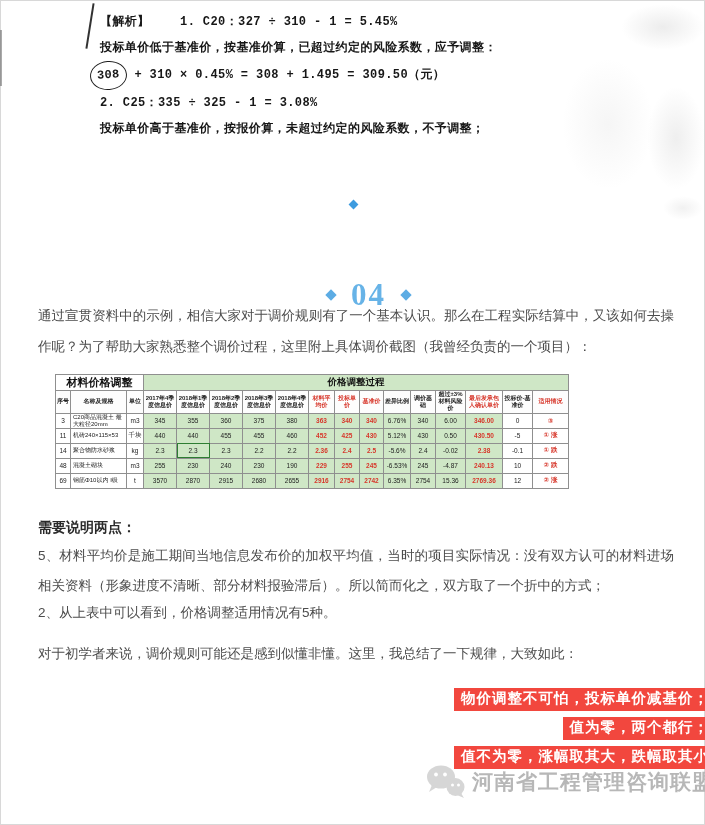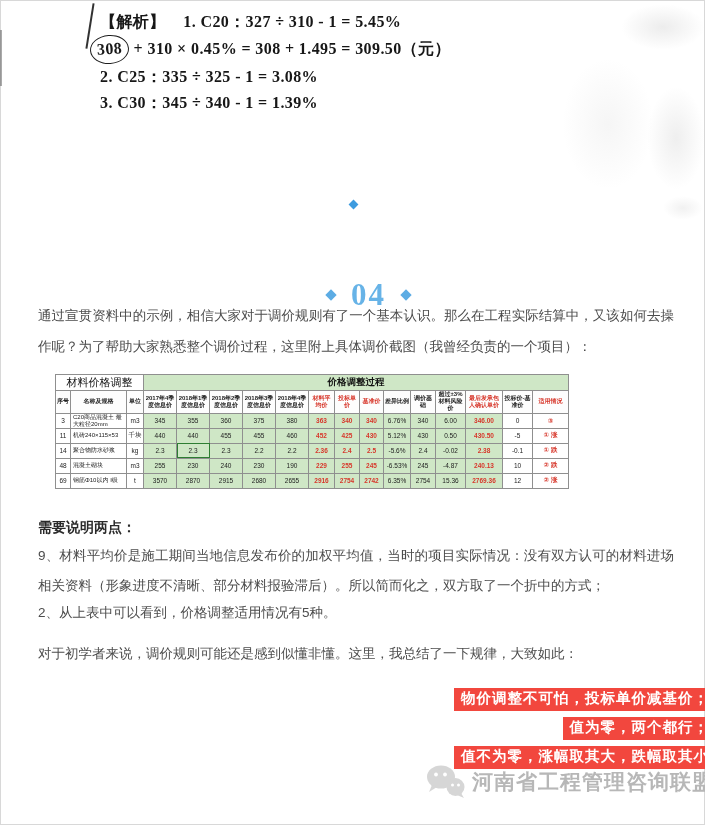--- a/index.html
+++ b/index.html
@@ -5,22 +5,22 @@
   html,body{margin:0;padding:0;}
   body{
     width:705px;height:825px;position:relative;background:#ffffff;
     font-family:"Liberation Sans","DejaVu Sans",sans-serif;overflow:hidden;
   }
   .page-frame{position:absolute;inset:0;border:1px solid #d8d8d8;pointer-events:none;}
 
   
   .solution{
     position:absolute;left:100px;top:9px;width:585px;
-    font-family:Liberation Serif, serif;
-    font-weight:600;font-size:16px;color:#171717;line-height:26px;letter-spacing:.4px;
+    font-family:Liberation Mono, monospace;
+    font-weight:600;font-size:12px;color:#171717;line-height:26px;letter-spacing:.4px;
   }
   .solution .row{white-space:nowrap;}
   .circled{
     display:inline-block;border:1.6px solid #1d1d1d;border-radius:50%;
     padding:0 6px 1px 6px;margin-left:-10px;transform:rotate(-4deg);
   }
   .pen-stroke{position:absolute;left:89px;top:3px;width:2px;height:46px;background:#1c1c1c;transform:rotate(9deg);opacity:.9;}
 
   
   .mini-diamond{position:absolute;left:350px;top:201px;width:7px;height:7px;background:#3d9bdf;transform:rotate(45deg);}
@@ -33,21 +33,21 @@
   .intro{top:300px;}
   .notes-heading{position:absolute;left:38px;top:519px;font-size:14px;font-weight:bold;color:#2a2a2a;}
   .note-p1{top:541px;line-height:30px;}
   .note-p2{top:598px;line-height:30px;}
   .beginner{top:638px;}
 
   
   .table-wrap{position:absolute;left:55px;top:374px;}
   table{border-collapse:collapse;table-layout:fixed;}
   th,td{border:1px solid #8f8f8f;overflow:hidden;text-align:center;padding:0 1px;box-sizing:border-box;}
-  th.t1l{font-size:11px;font-weight:normal;background:#ffffff;color:#111;height:15px;}
+  th.t1l{font-size:11px;font-weight:bold;background:#ffffff;color:#111;height:15px;}
   th.t1r{font-size:9.5px;font-weight:bold;background:#cfe7c6;color:#111;font-family:Liberation Mono, monospace;}
   th.h2{font-size:6px;background:#fdfdfd;font-weight:bold;color:#222;height:19px;line-height:1.2;}
   th.h2.red{color:#d7372b;}
   td{font-size:6.5px;height:15px;background:#cfe7c6;color:#222;}
   td.wc{background:#ffffff;}
   td.red{color:#d7372b;font-weight:bold;}
   td.name{text-align:left;font-size:6px;line-height:1.15;padding-left:2px;}
   td.active{outline:1.5px solid #2e7d32;outline-offset:-1.5px;}
 
   
@@ -78,25 +78,26 @@
 <div class="blob b3"></div>
 <div class="blob b4"></div>
 <div class="pen-stroke"></div>
 
 <div class="solution">
   <div class="row">
     <span>【解析】</span>
     <span>&nbsp;&nbsp;</span>
     <span>1. C20：327 ÷ 310 - 1 = 5.45%</span>
   </div>
+  <div class="row">投标单价低于基准价，按基准价算，已超过约定的风险系数，应予调整：</div>
   <div class="row">
     <span class="circled">308</span><span> + 310 × 0.45% = 308 + 1.495 = 309.50（元）</span>
   </div>
   <div class="row">2. C25：335 ÷ 325 - 1 = 3.08%</div>
-  <div class="row">3. C30：345 ÷ 340 - 1 = 1.39%</div>
+  <div class="row">投标单价高于基准价，按报价算，未超过约定的风险系数，不予调整；</div>
 </div>
 
 <div class="mini-diamond"></div>
 <div class="divider">
   <span class="dmd"></span>
   <span class="num">04</span>
   <span class="dmd"></span>
 </div>
 
 <div class="para intro">通过宣贯资料中的示例，相信大家对于调价规则有了一个基本认识。那么在工程实际结算中，又该如何去操作呢？为了帮助大家熟悉整个调价过程，这里附上具体调价截图（我曾经负责的一个项目）：</div>
@@ -239,21 +240,21 @@
           <td class="gc   ">15.36</td>
           <td class="gc red  ">2769.36</td>
           <td class="wc   ">12</td>
           <td class="wc red  ">② 涨</td>
         </tr>
       </tbody>
     </table>
 </div>
 
 <div class="notes-heading">需要说明两点：</div>
-<div class="para note-p1">9、材料平均价是施工期间当地信息发布价的加权平均值，当时的项目实际情况：没有双方认可的材料进场相关资料（形象进度不清晰、部分材料报验滞后）。所以简而化之，双方取了一个折中的方式；</div>
+<div class="para note-p1">5、材料平均价是施工期间当地信息发布价的加权平均值，当时的项目实际情况：没有双方认可的材料进场相关资料（形象进度不清晰、部分材料报验滞后）。所以简而化之，双方取了一个折中的方式；</div>
 <div class="para note-p2">2、从上表中可以看到，价格调整适用情况有5种。</div>
 <div class="para beginner">对于初学者来说，调价规则可能还是感到似懂非懂。这里，我总结了一下规律，大致如此：</div>
 
 <div class="highlights">
   <div class="hl">物价调整不可怕，投标单价减基价；</div>
   <div class="hl">值为零，两个都行；</div>
   <div class="hl">值不为零，涨幅取其大，跌幅取其小</div>
 </div>
 
 <div class="footer">

